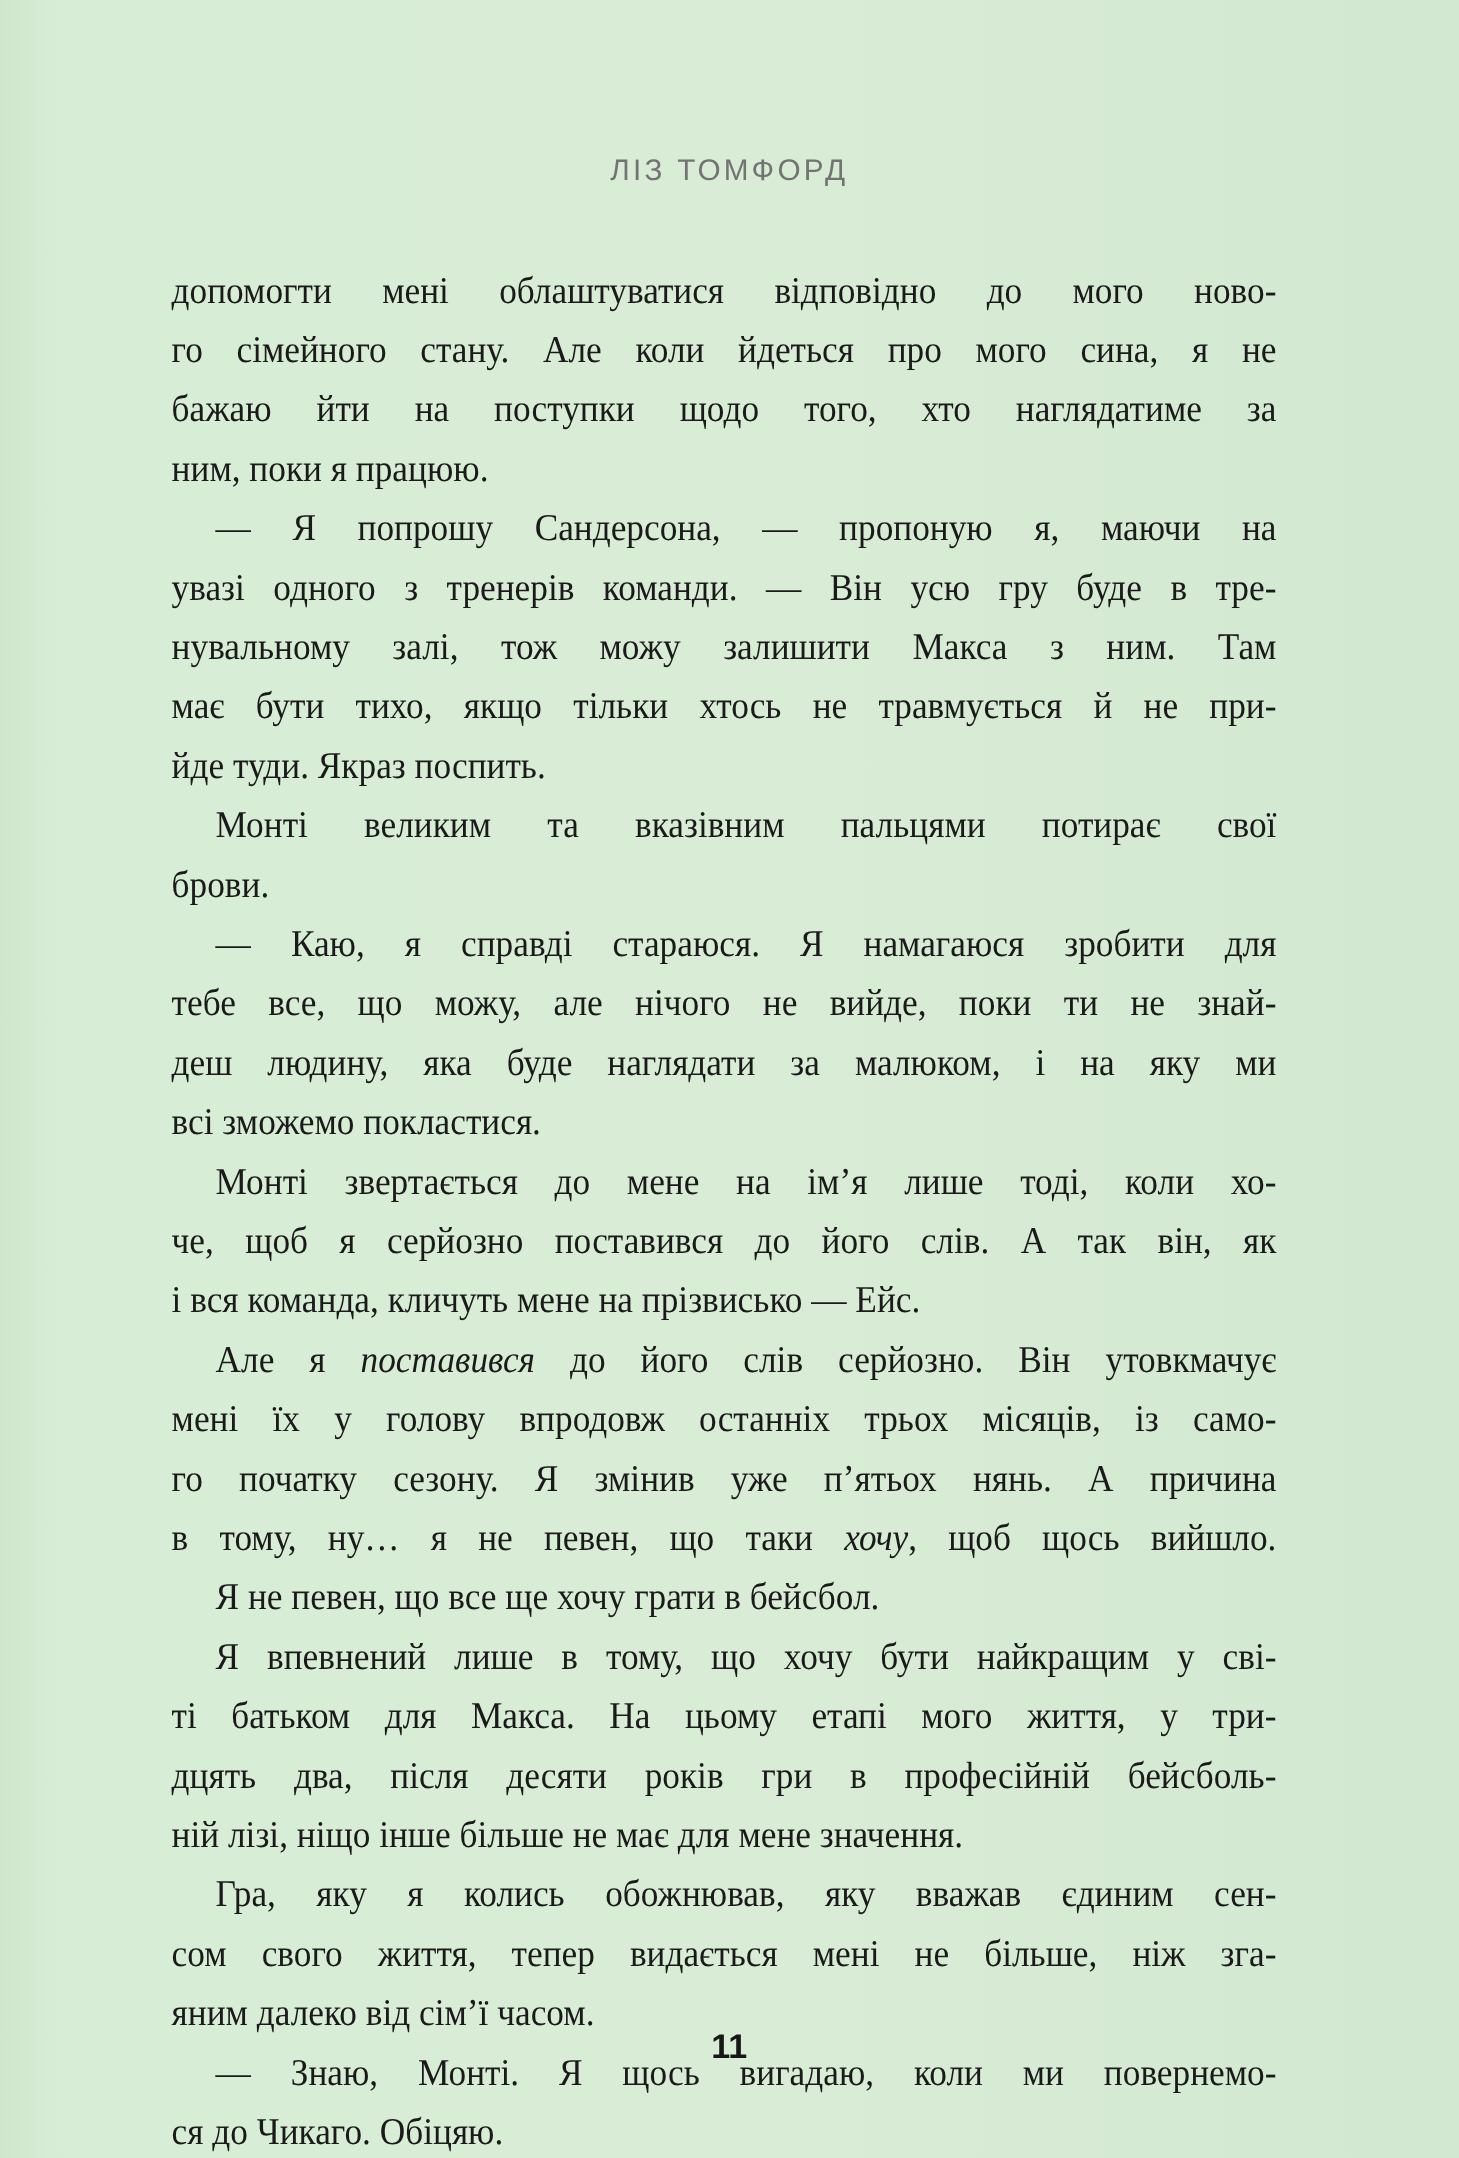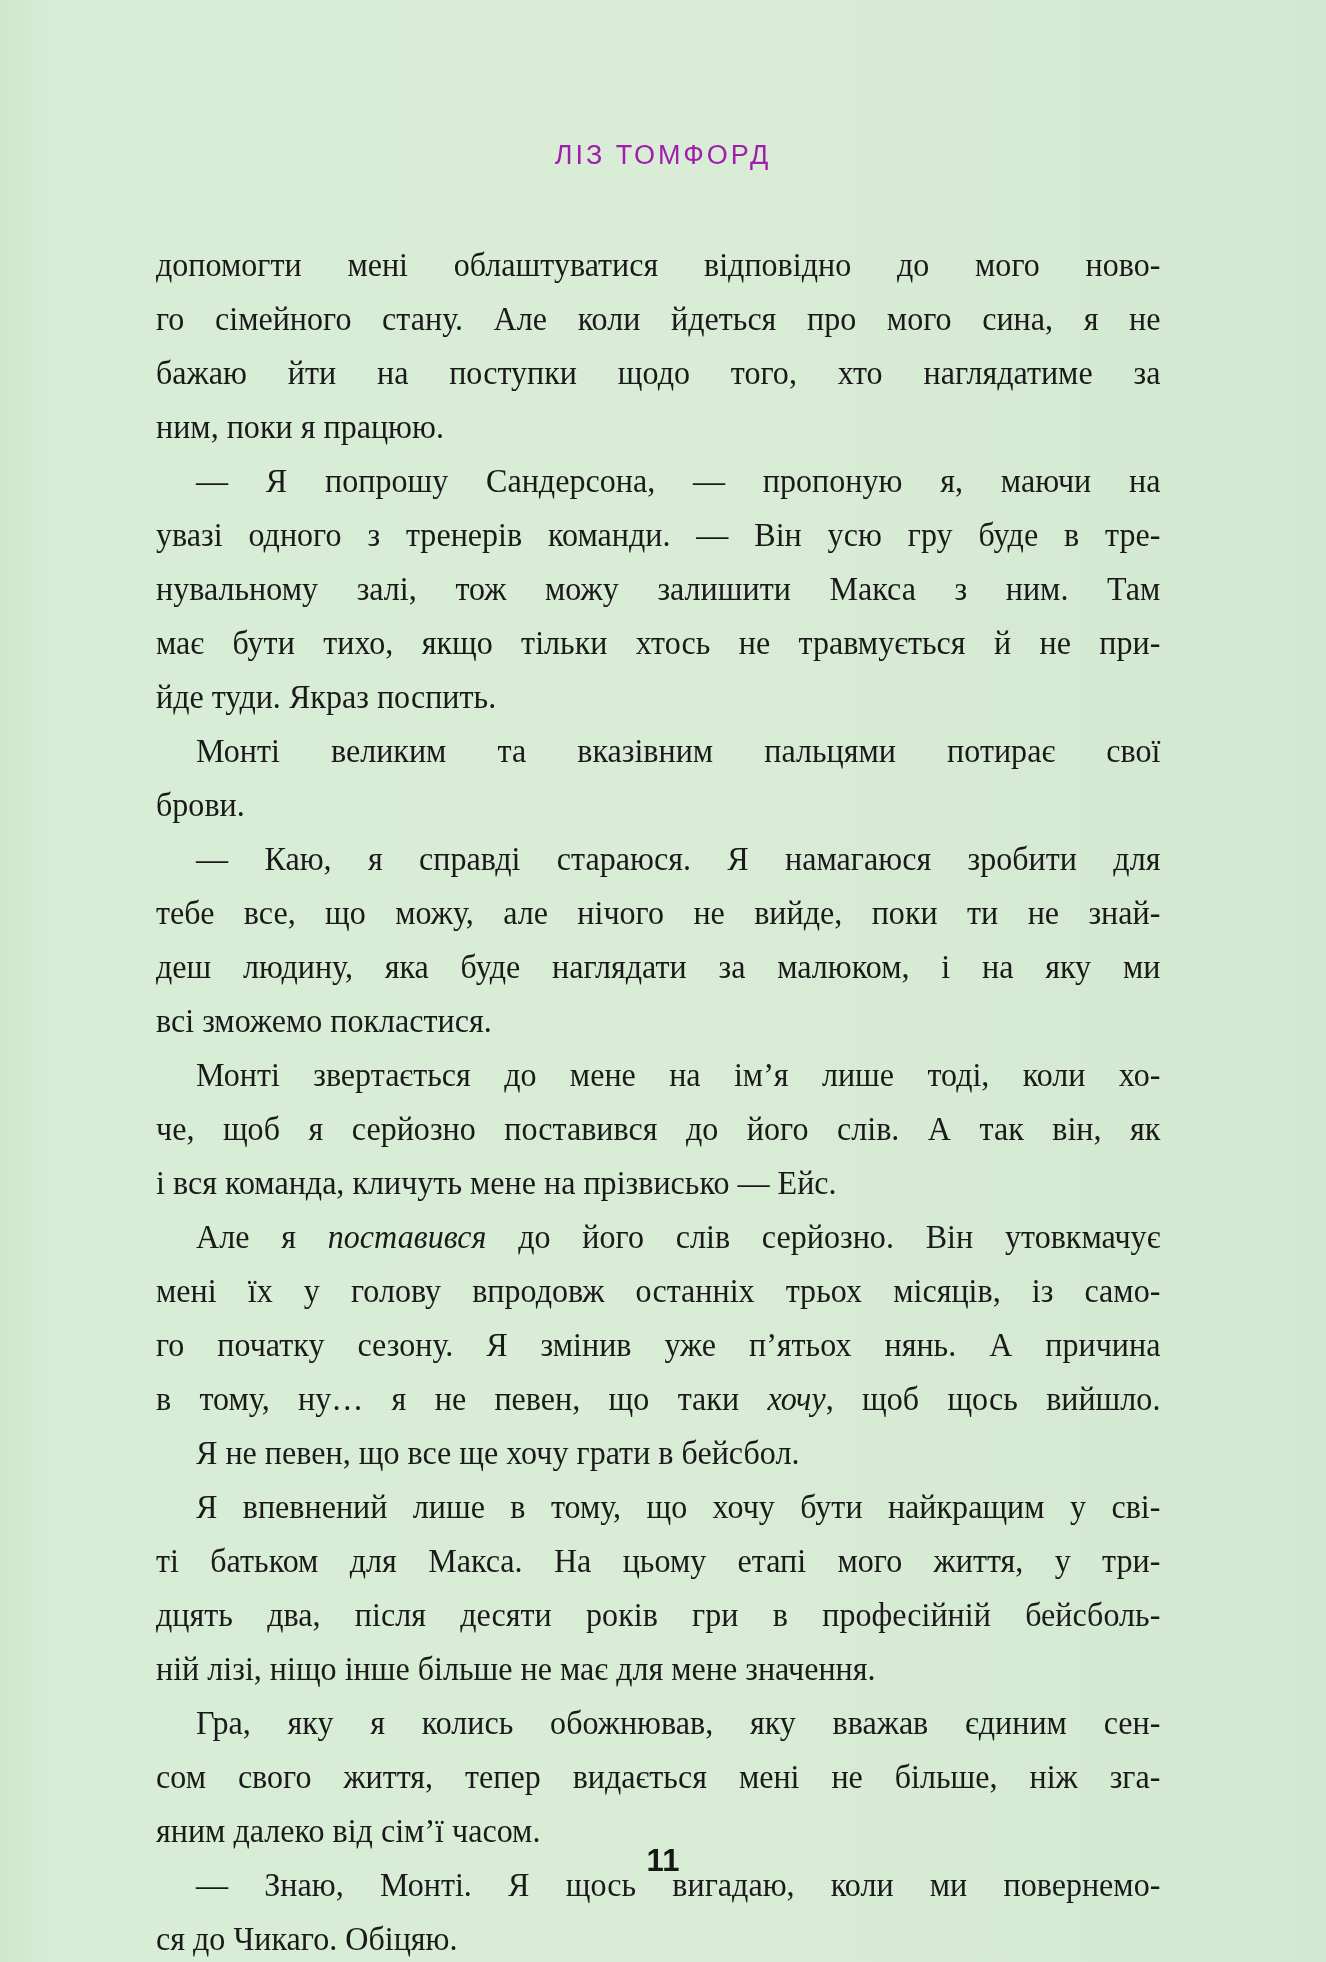--- a/index.html
+++ b/index.html
@@ -22,21 +22,21 @@
     }
     .running-head {
       position: absolute;
       top: 140px;
       left: 0;
       width: 1326px;
       text-align: center;
       font-family: "Liberation Sans", sans-serif;
       font-size: 27px;
       letter-spacing: 3px;
-      color: #a21caf;
+      color: #737373;
     }
     .body-text {
       position: absolute;
       left: 156px;
       top: 237px;
       width: 1004px;
       font-family: "Liberation Serif", serif;
       font-size: 34.5px;
       line-height: 54px;
       color: #1a1a1a;

